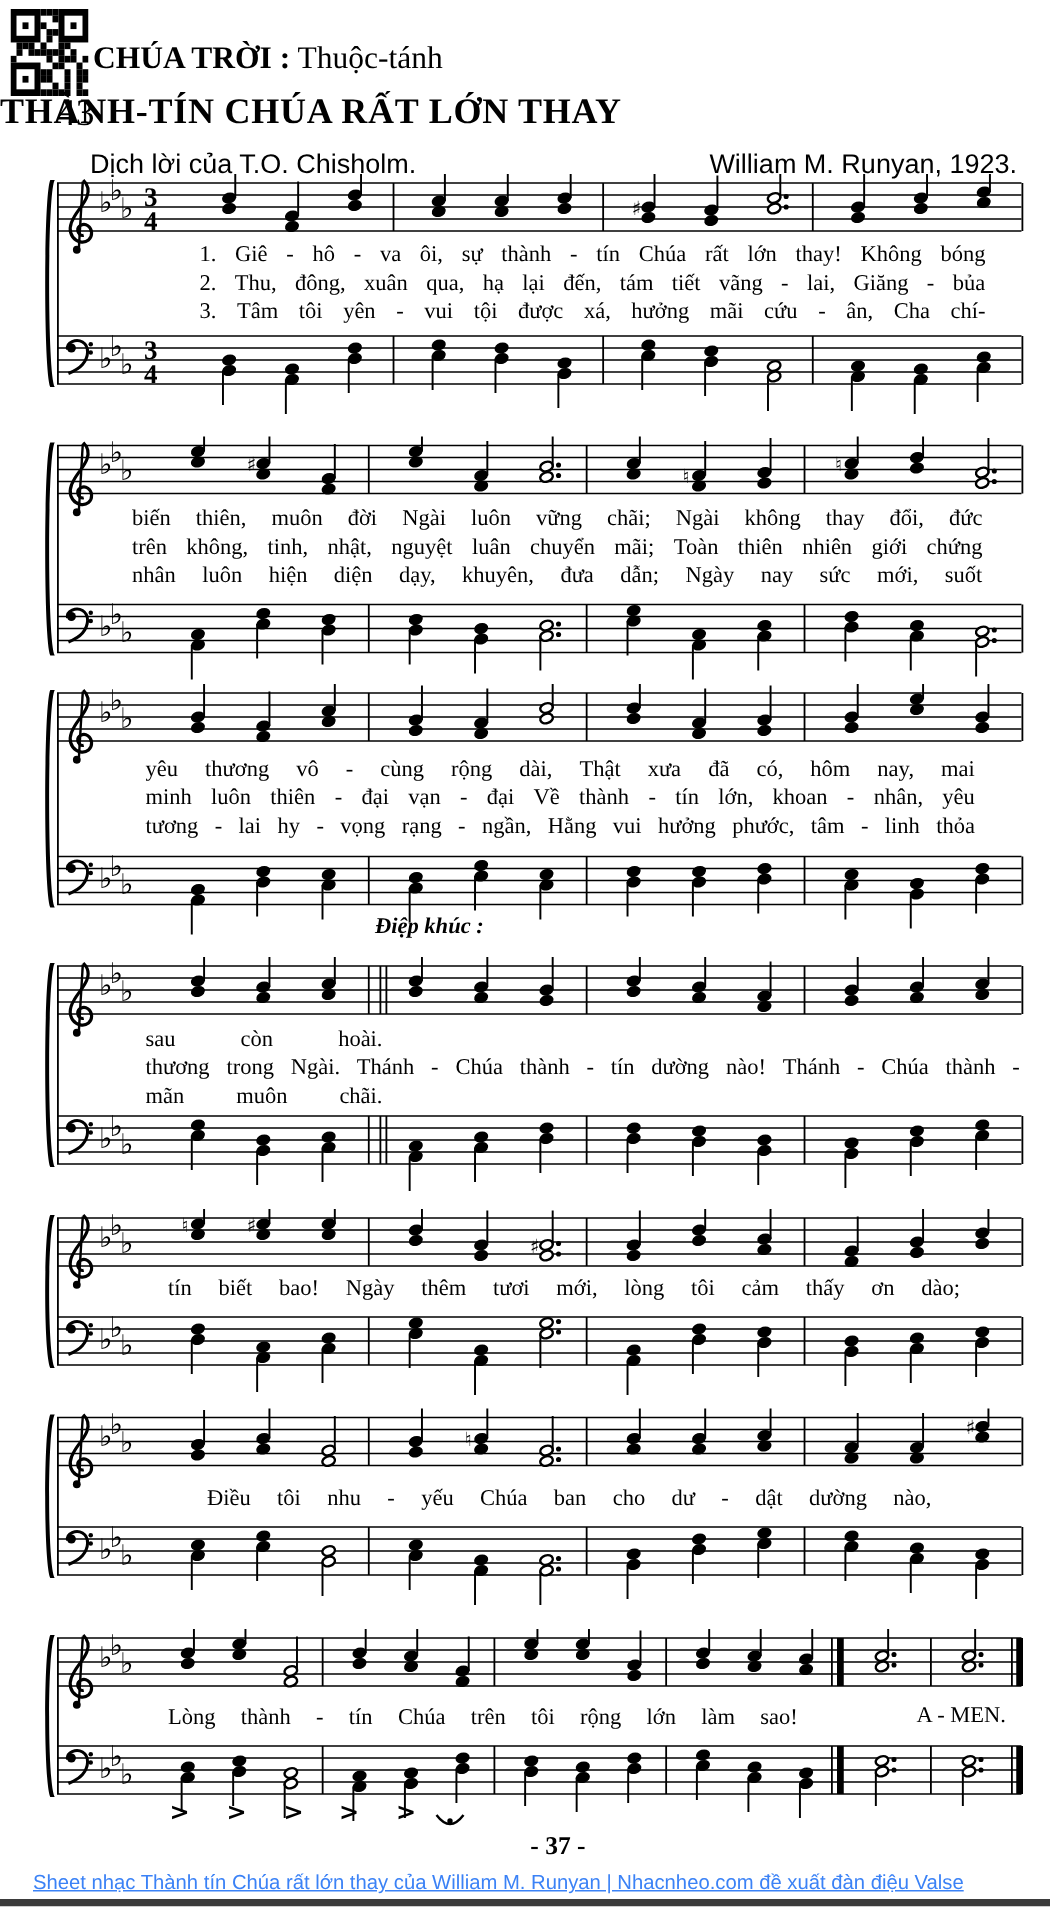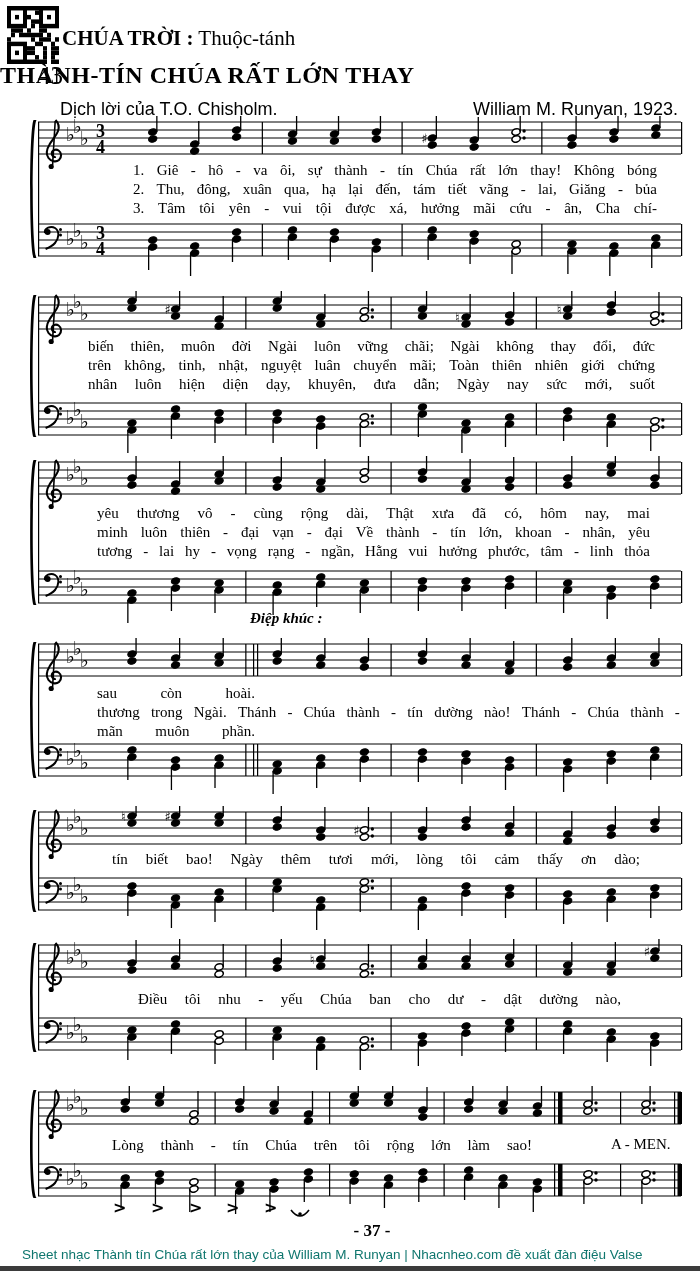--- a/index.html
+++ b/index.html
@@ -13,21 +13,21 @@
   .page-title{left:0;right:0;top:62px;font-size:24px;font-weight:bold;letter-spacing:.5px;}
   .credit{top:99px;font-family:"Liberation Sans", sans-serif;font-size:18px;}
   .credit.left{left:60px;}
   .credit.right{right:22px;}
   .chorus-label{left:250px;top:610px;font-size:15px;font-style:italic;font-weight:bold;}
   .lyric-line{position:absolute;display:flex;justify-content:space-between;
       font-size:15px;line-height:18px;white-space:nowrap;}
   .lyric-line span{flex:0 0 auto;}
   .amen{left:572px;top:1136px;width:78px;font-size:15px;margin-left:39px;}
   .page-number{left:0;right:0;top:1221px;text-align:center;font-size:17px;font-weight:bold;transform:translateX(22px);}
-  .footer-caption{left:22px;top:1247px;font-family:"Liberation Sans", sans-serif;font-size:13.5px;color:#0f766e;}
+  .footer-caption{left:22px;top:1247px;font-family:"Liberation Sans", sans-serif;font-size:13.5px;color:#3b82f6;text-decoration:underline;}
   .footer-bar{left:0;bottom:0;width:700px;height:5px;background:#3b3b3b;}
   svg{display:block;}
   .sysvg{position:absolute;left:0;pointer-events:none;}
 </style>
 </head>
 <body>
 
 <svg class="abs qr" id="qr" width="52" height="58" viewBox="0 0 13 13" preserveAspectRatio="none">
     <rect x="0" y="7" width="1" height="1" fill="#000"></rect>
     <rect x="1" y="5" width="1" height="1" fill="#000"></rect>
@@ -1167,21 +1167,21 @@
       <span>nào!</span>
       <span>Thánh</span>
       <span>-</span>
       <span>Chúa</span>
       <span>thành</span>
       <span>-</span>
     </div>
     <div class="lyric-line" style="left: 97px; top: 722px; width: 158px;">
       <span>mãn</span>
       <span>muôn</span>
-      <span>phần.</span>
+      <span>chãi.</span>
     </div>
     <div class="lyric-line" style="left: 112px; top: 850px; width: 528px;">
       <span>tín</span>
       <span>biết</span>
       <span>bao!</span>
       <span>Ngày</span>
       <span>thêm</span>
       <span>tươi</span>
       <span>mới,</span>
       <span>lòng</span>

